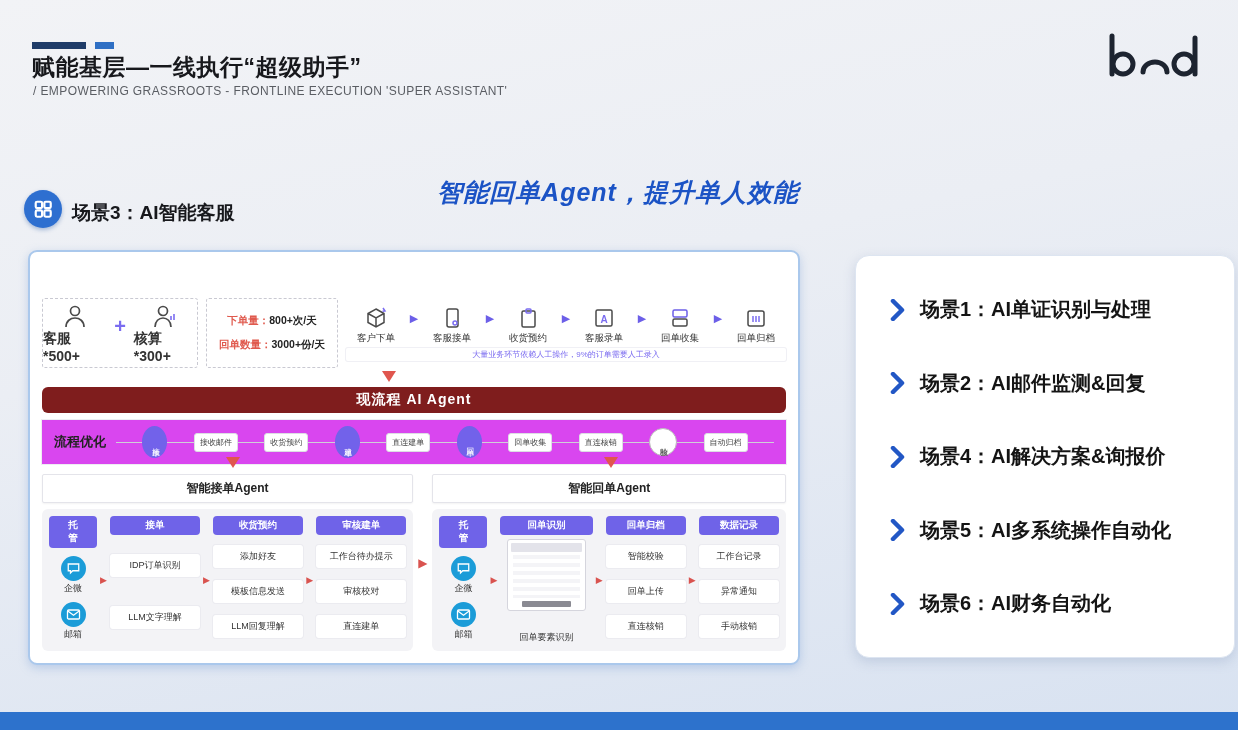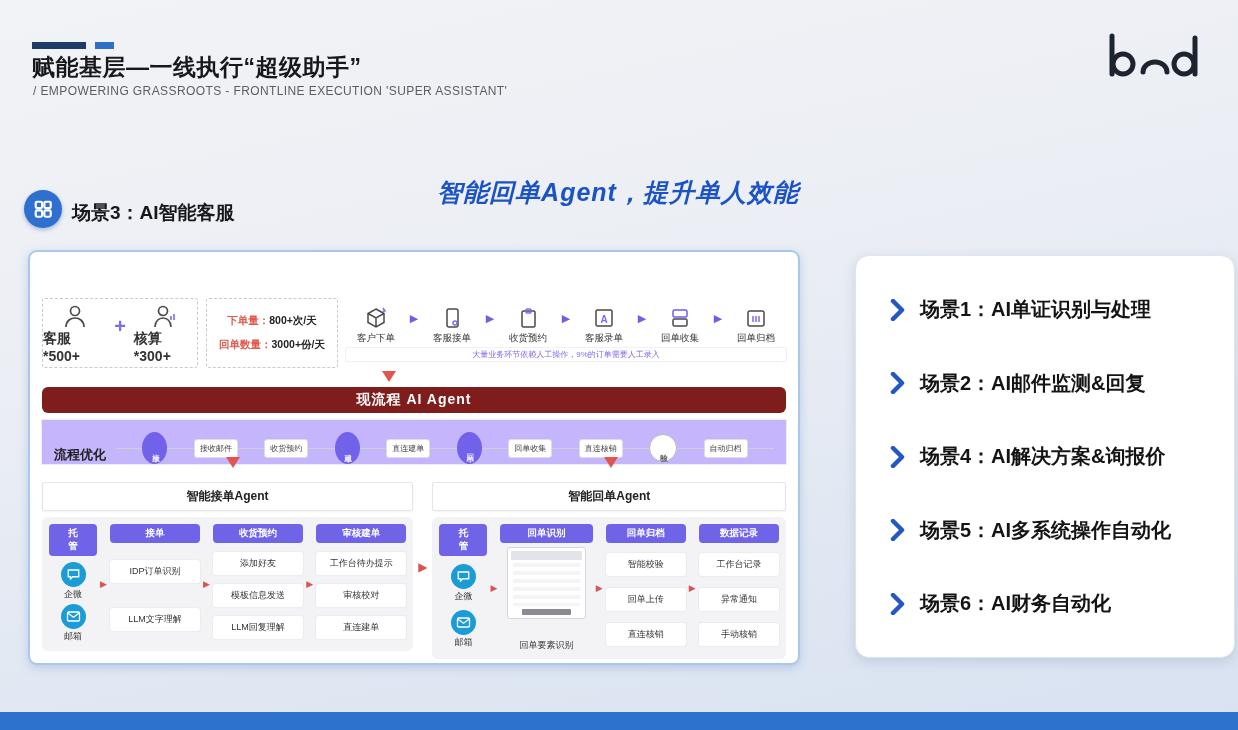--- a/index.html
+++ b/index.html
@@ -46,34 +46,34 @@
   .notestrip { margin-top:3px; background:#fff; border-radius:2px; text-align:center;
     font-size:8px; color:#7b6cf0; padding:1px 0; box-shadow:0 0 0 1px #f0f0f5; }
 
   .redarrow-down { position:absolute; width:0; height:0; border:7px solid transparent; border-top:11px solid #e0564e; }
   .ra1 { left:352px; top:119px; }
   .ra2 { left:196px; top:205px; }
   .ra3 { left:574px; top:205px; }
 
   .bluebar { position:absolute; left:12px; right:12px; top:135px; height:26px; background:#7f1d1d;
     color:#fff; font-size:14px; font-weight:700; display:flex; align-items:center; justify-content:center; letter-spacing:1px; border-radius:6px; }
-  .optrow { position:absolute; left:12px; right:12px; top:168px; height:44px; background:#c4b5fd;
-    box-shadow:0 0 0 1px #ededf2; display:flex; align-items:flex-end; padding:0 12px; }
+  .optrow { position:absolute; left:12px; right:12px; top:168px; height:44px; background:#d946ef;
+    box-shadow:0 0 0 1px #ededf2; display:flex; align-items:center; padding:0 12px; }
   .opt-label { font-size:13px; font-weight:800; color:#222; margin-right:10px; white-space:nowrap; }
   .chain { flex:1; display:flex; align-items:center; }
   .link { flex:1; height:1px; background:#cfcfd8; min-width:5px; }
   .oval { width:25px; height:32px; border-radius:50%; background:#7262ea; color:#fff;
     display:flex; align-items:center; justify-content:center; flex:0 0 auto; }
   .oval span, .ccirc span { writing-mode:vertical-lr; text-orientation:upright; font-size:8px; line-height:1; letter-spacing:1px; }
   .cbox { background:#fff; border:1px solid #ddddE4; border-radius:3px; font-size:8px; color:#444;
     padding:3px 5px; white-space:nowrap; flex:0 0 auto; }
   .ccirc { width:28px; height:28px; border-radius:50%; background:#fff; border:1px solid #bbb; color:#555;
     display:flex; align-items:center; justify-content:center; flex:0 0 auto; }
 
-  .agents { position:absolute; left:12px; right:12px; top:222px; bottom:12px; display:flex; align-items:stretch; gap:4px;margin-top:8px; }
+  .agents { position:absolute; left:12px; right:12px; top:222px; bottom:12px; display:flex; align-items:stretch; gap:4px; }
   .agent { display:flex; flex-direction:column; }
   .agent-left { flex:1.05; }
   .agent-right { flex:1; }
   .agent-head { background:#fff; border:1px solid #e4e4ea; box-shadow:0 1px 2px rgba(0,0,0,.05);
     font-size:12px; font-weight:800; color:#222; text-align:center; padding:5px 0; border-radius:2px; }
   .agent-body { flex:1; margin-top:6px; background:#f3f3f6; border-radius:6px; padding:7px; display:flex; align-items:stretch; }
   .col { display:flex; flex-direction:column; }
   .col-hosting { width:48px; flex:0 0 auto; }
   .col-grow { flex:1; }
   .pill { background:#6f63e8; color:#fff; font-size:9.5px; font-weight:700; text-align:center;

